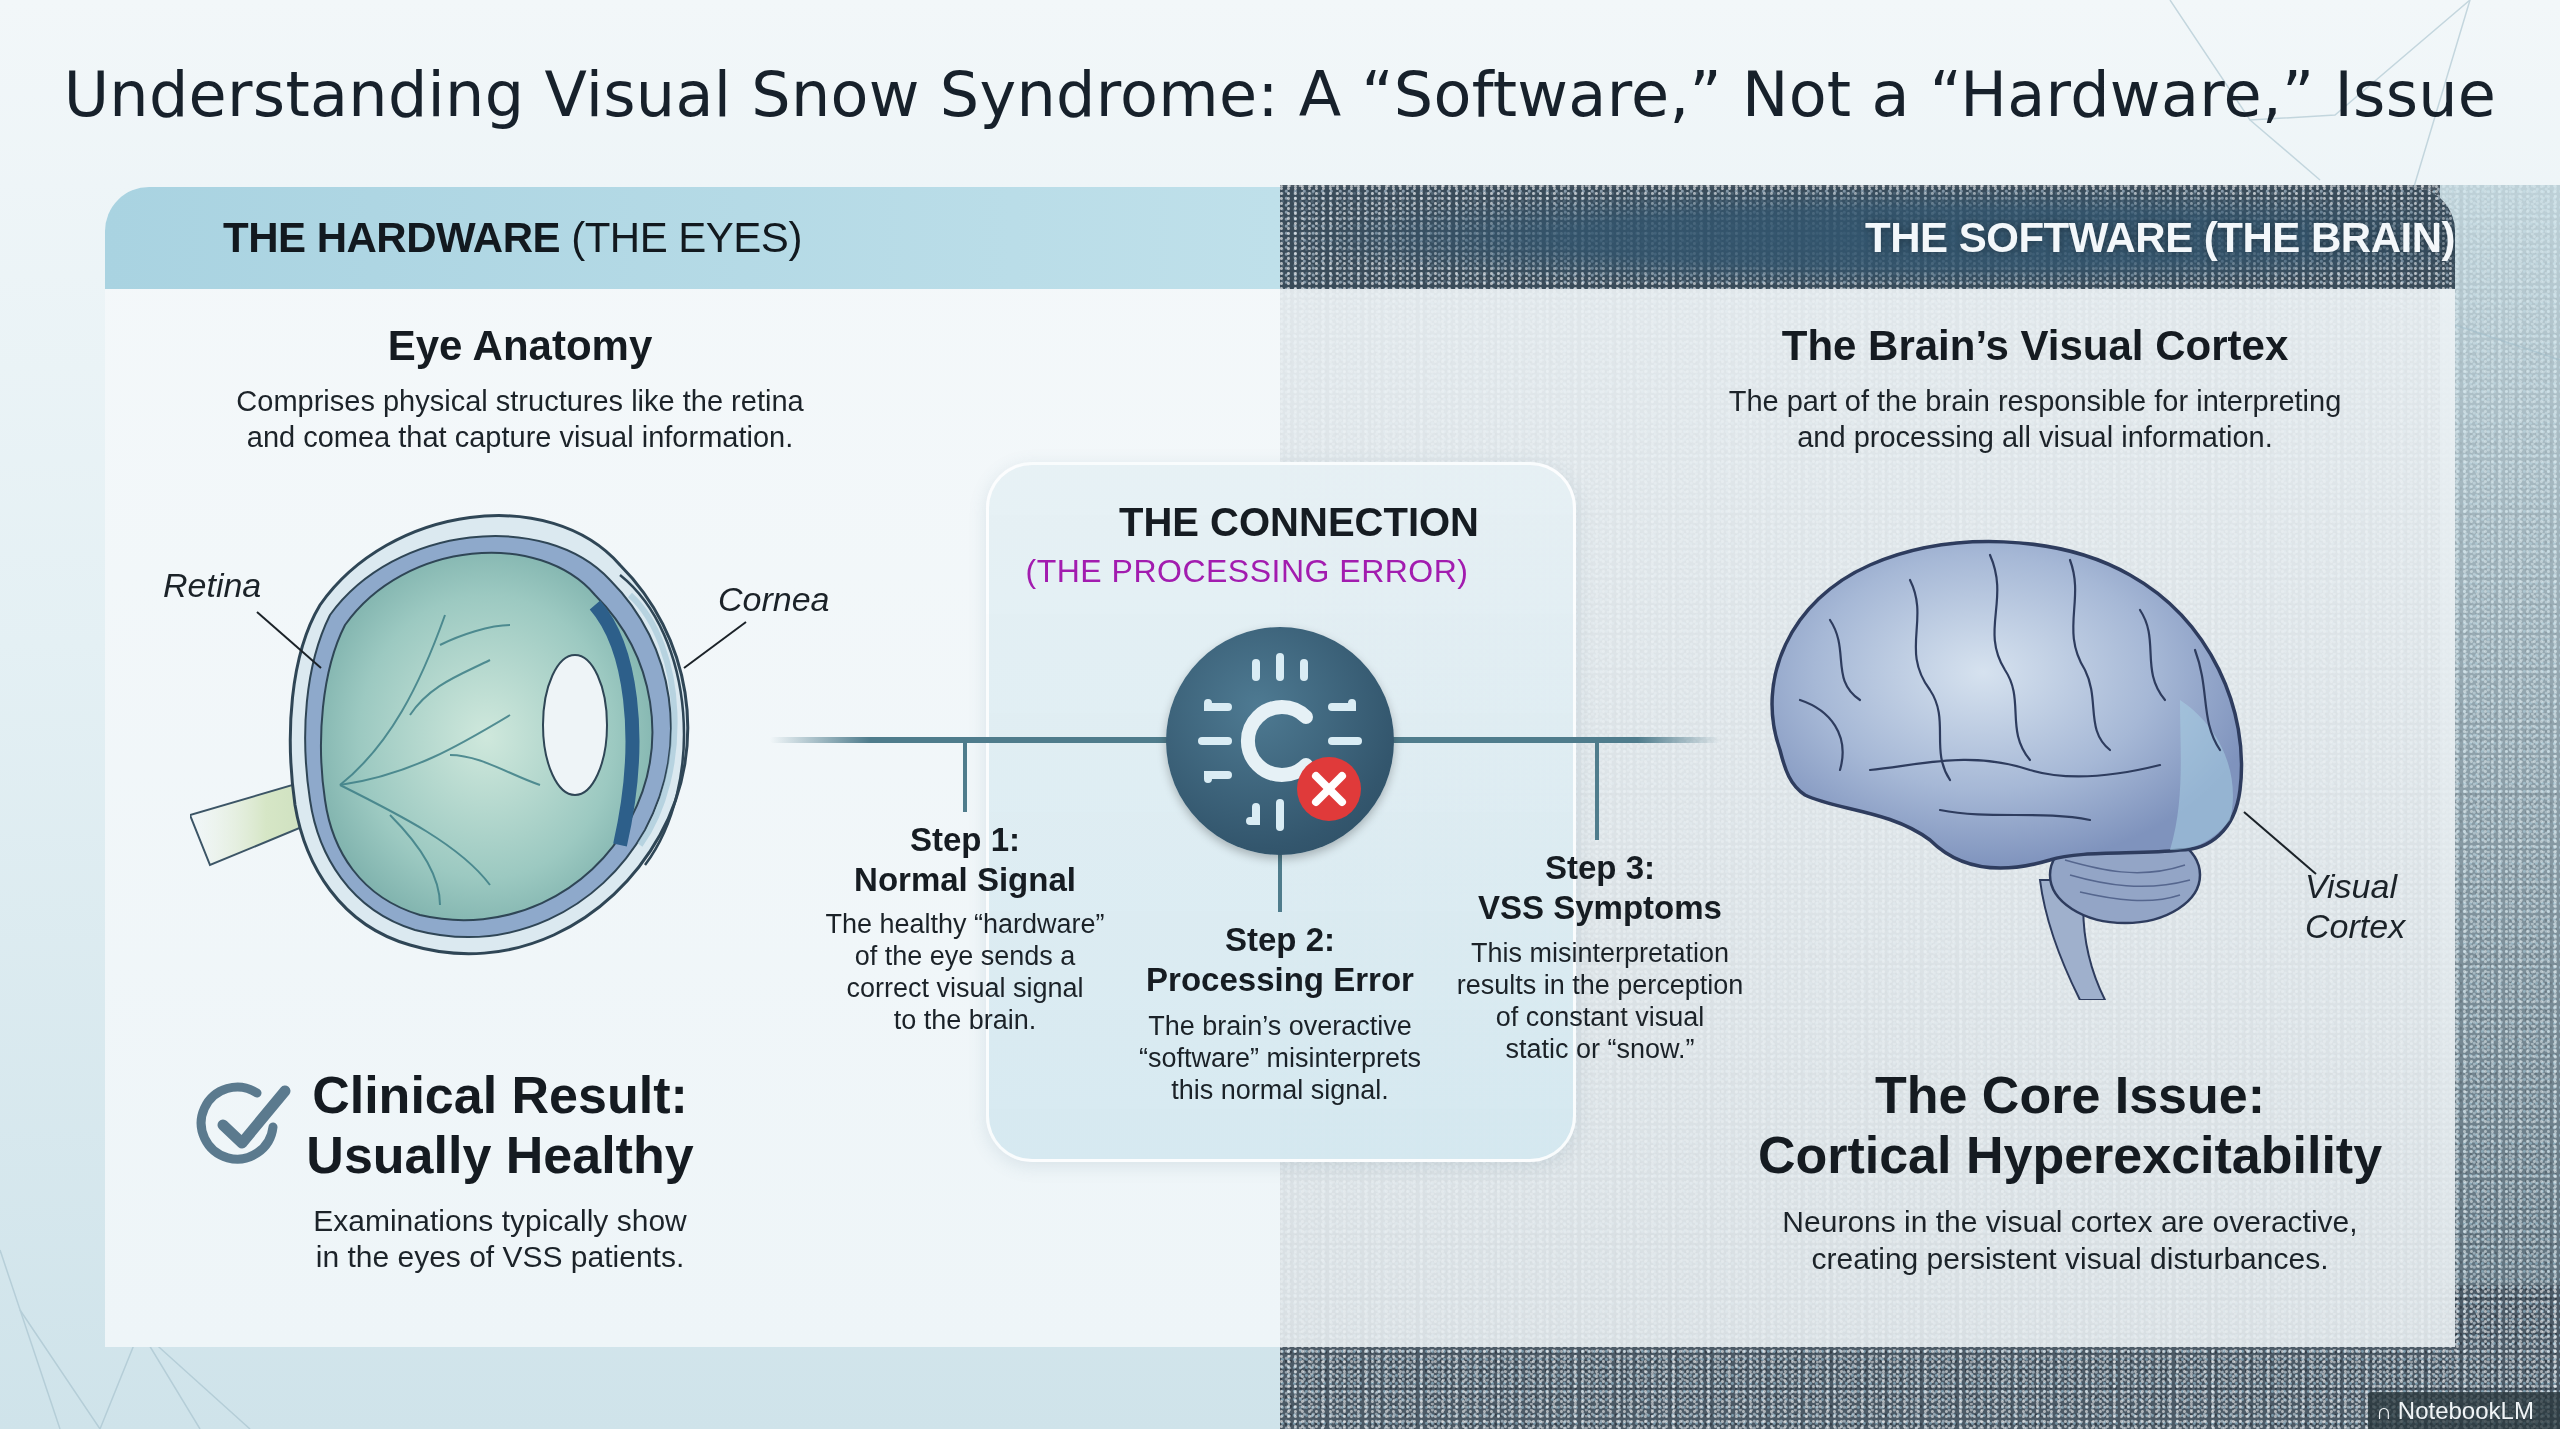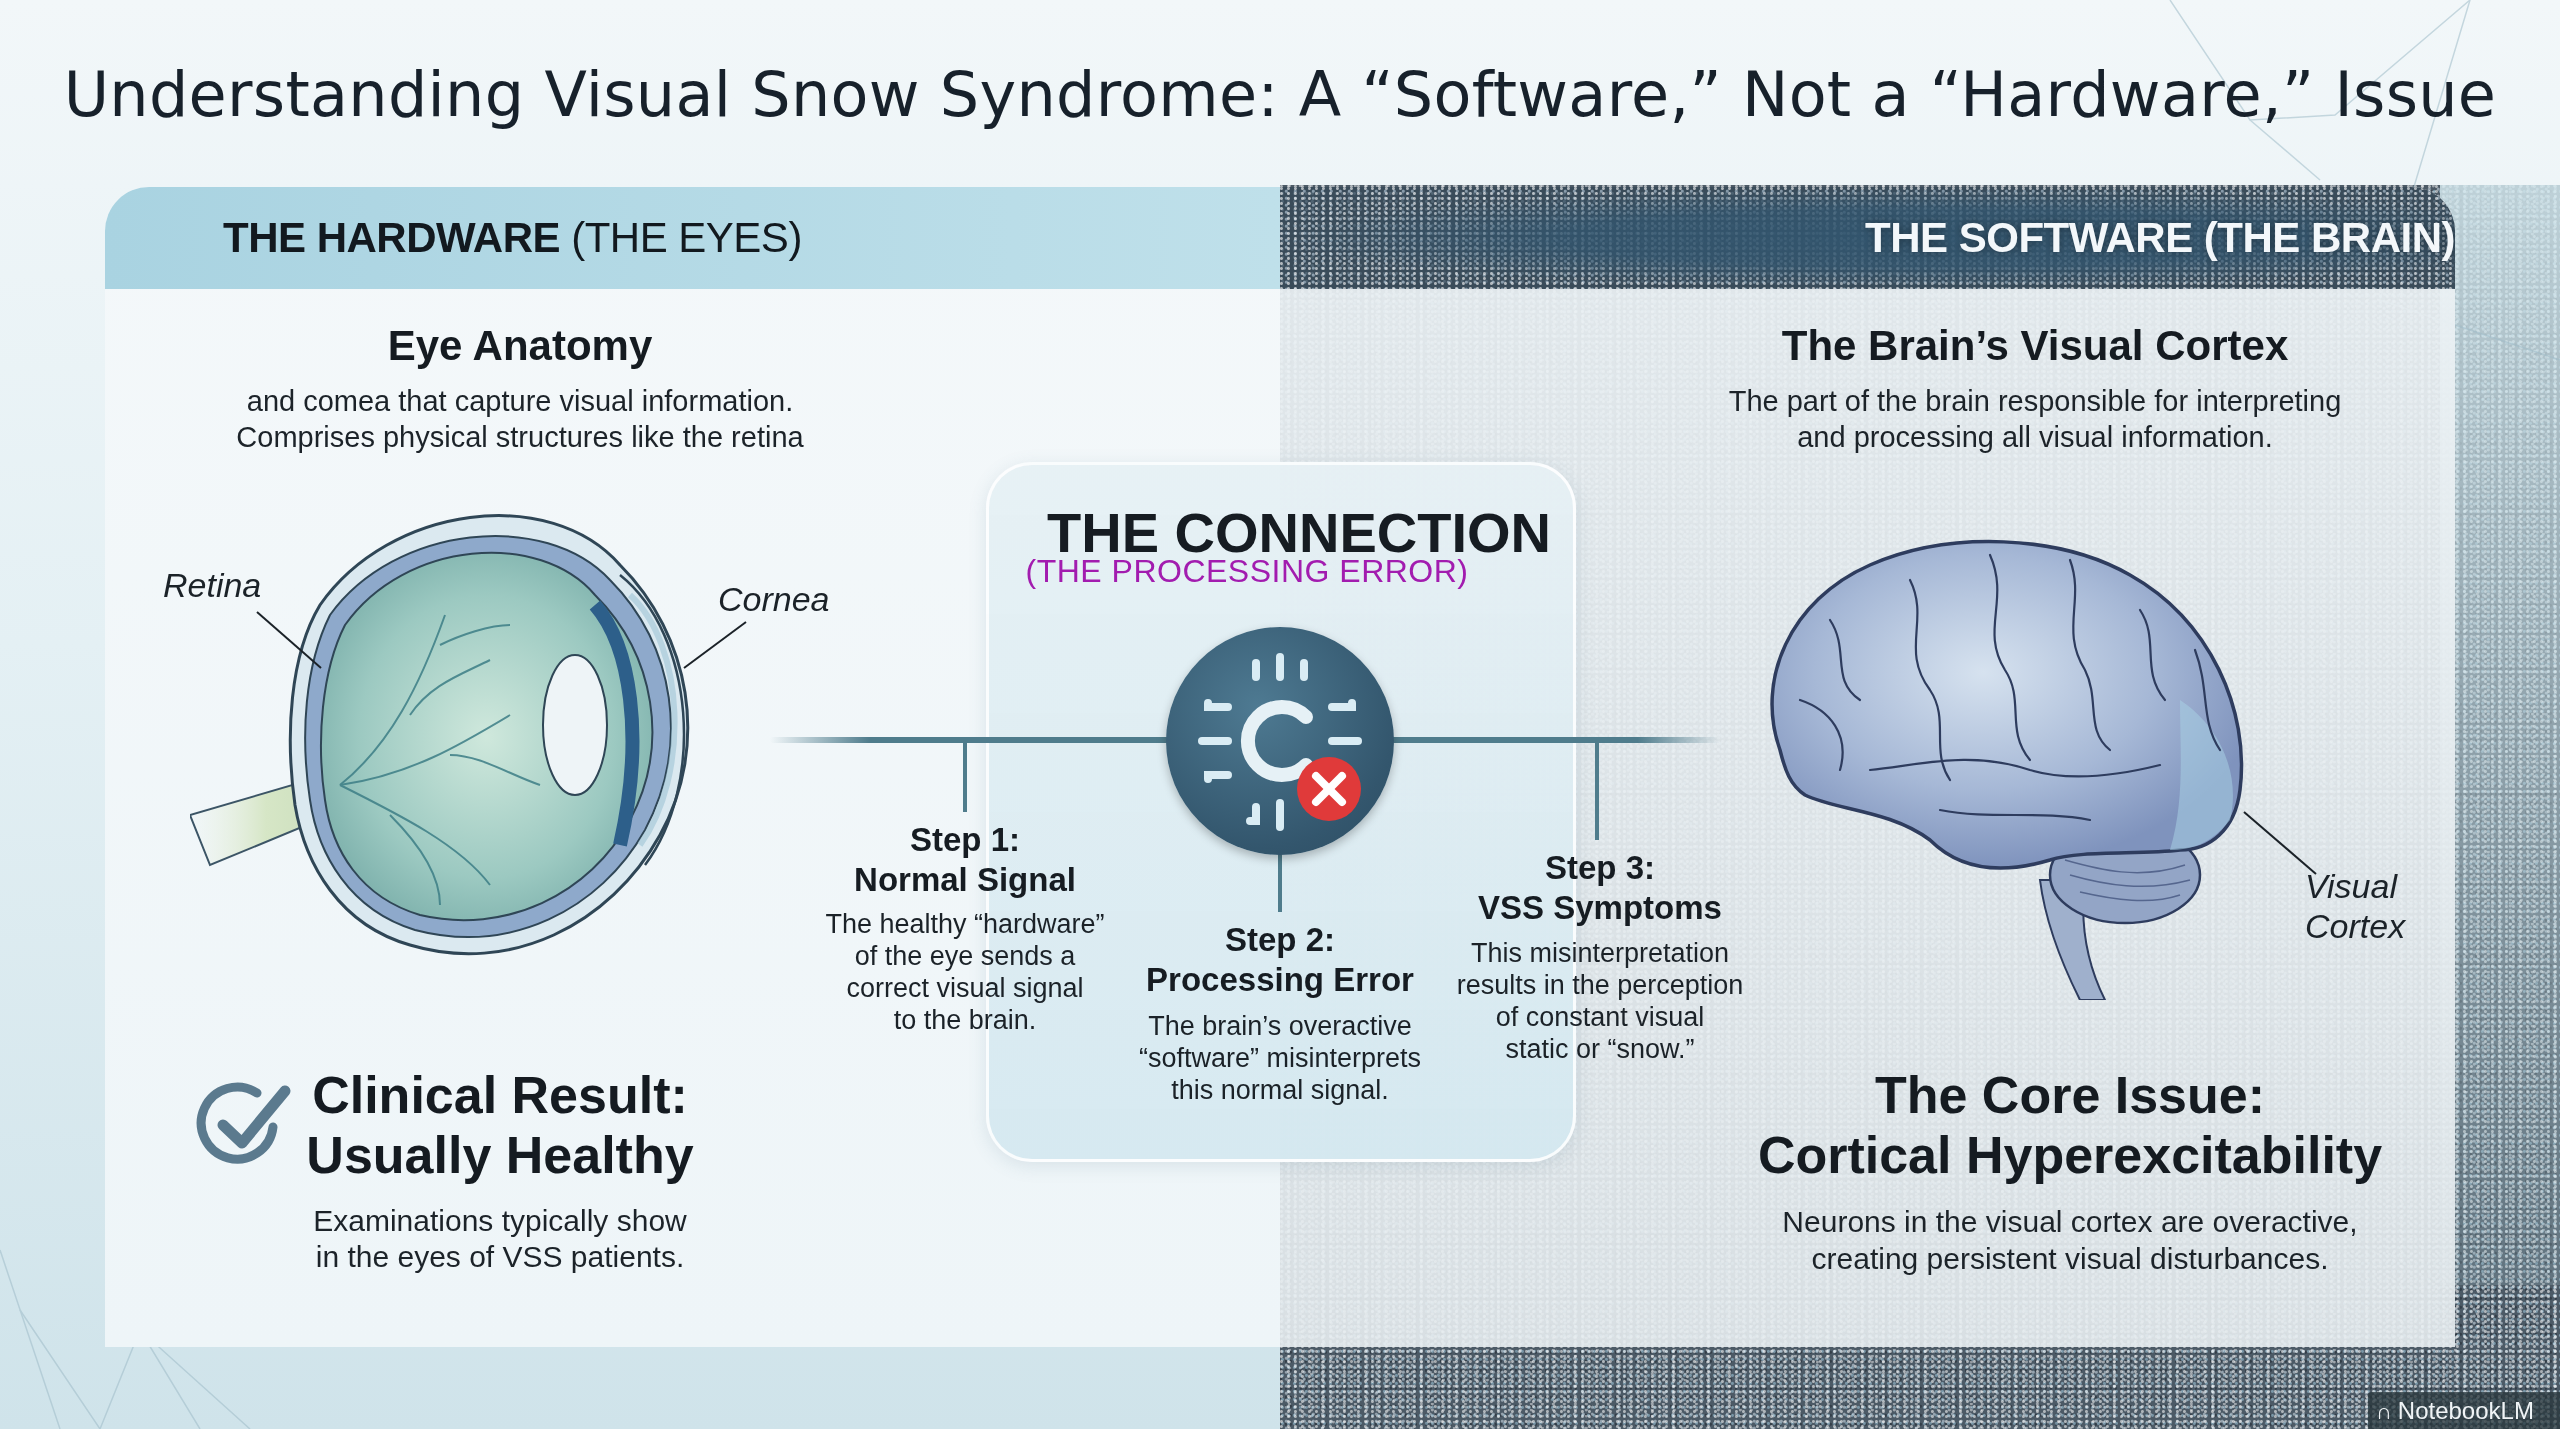--- a/index.html
+++ b/index.html
@@ -80,21 +80,21 @@
   
   .conn-box {
     position: absolute; left: 986px; top: 462px; width: 590px; height: 700px;
     border-radius: 46px;
     background: linear-gradient(180deg, rgba(230,240,244,0.92) 0%, rgba(212,232,240,0.95) 100%);
     border: 3px solid rgba(255,255,255,0.85);
     box-shadow: 0 4px 18px rgba(80,120,140,0.15);
   }
   .conn-title {
     position: absolute; left: 986px; top: 500px; width: 590px; text-align: center;
-    font-size: 56px; font-weight: 700; color: #161c22; padding-left: 36px;
+    font-size: 40px; font-weight: 700; color: #161c22; padding-left: 36px;
   }
   .conn-sub {
     position: absolute; left: 986px; top: 553px; width: 522px; text-align: center;
     font-size: 32px; color: #a21caf; letter-spacing: 0.5px;
   }
   .hline {
     position: absolute; top: 737px; height: 6px; background: #4f7c8c; border-radius: 3px;
   }
   .vline { position: absolute; width: 4px; background: #4f7c8c; }
   .icon-circle {
@@ -144,22 +144,22 @@
       <b>THE HARDWARE</b><span> (THE EYES)</span>
     </div>
   </div>
   <div class="right-header">
     <div class="header-text">THE SOFTWARE (THE BRAIN)</div>
   </div>
 </div>
 
 <div class="section-title" style="left:160px; top:322px; width:720px; font-size:42px;">Eye Anatomy</div>
 <div class="section-desc" style="left:120px; top:383px; width:800px; font-size:29px; line-height:36px;">
+  <div>Comprises physical structures like the retina</div>
   <div>and comea that capture visual information.</div>
-  <div>Comprises physical structures like the retina</div>
 </div>
 
 <svg class="eye-svg" viewBox="0 0 560 510">
   <defs>
     <radialGradient id="eyeFill" cx="50%" cy="50%" r="55%">
       <stop offset="0%" stop-color="#cfe8dc"></stop>
       <stop offset="70%" stop-color="#9cc9c1"></stop>
       <stop offset="100%" stop-color="#7fb2ad"></stop>
     </radialGradient>
     <linearGradient id="nerve" x1="0" y1="0" x2="1" y2="0">

